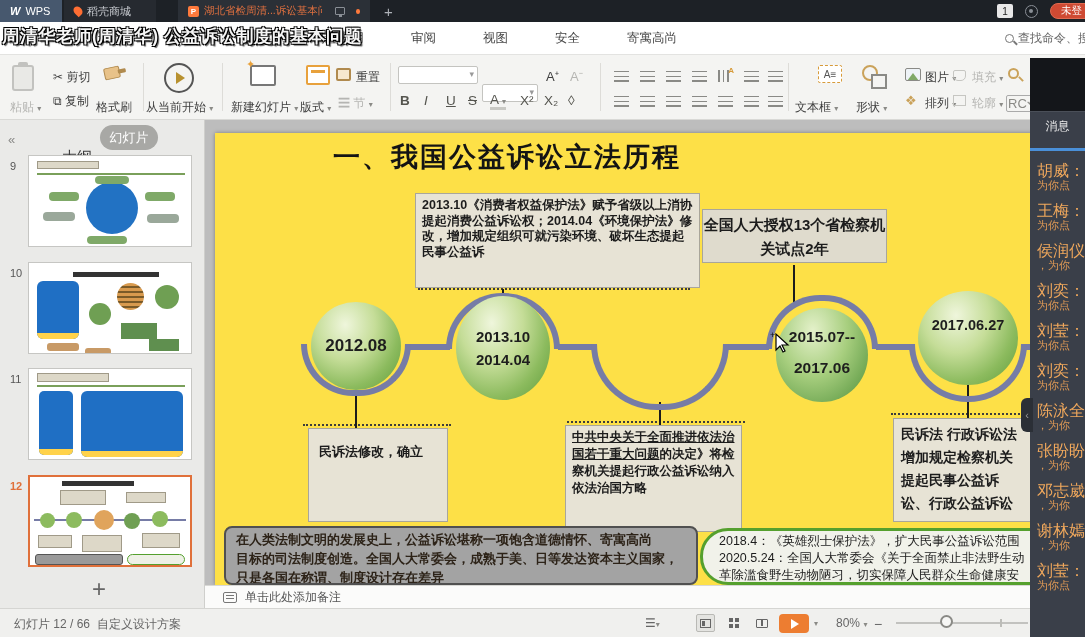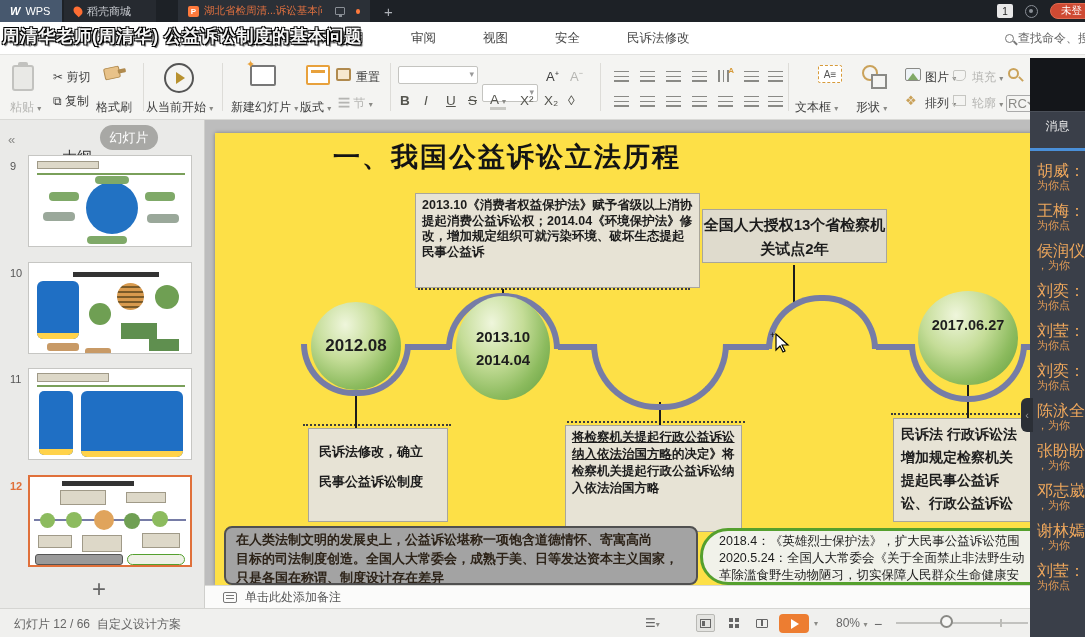--- a/index.html
+++ b/index.html
@@ -194,21 +194,21 @@
   </div>
 
   <div class="menubar">
     <span class="menu-item">设计</span>
     <span class="menu-item">切换</span>
     <span class="menu-item">动画</span>
     <span class="menu-item">特色应用</span>
     <span class="menu-item">审阅</span>
     <span class="menu-item">视图</span>
     <span class="menu-item">安全</span>
-    <span class="menu-item">民诉法修改</span>
+    <span class="menu-item">寄寓高尚</span>
     <span class="menu-search">
       <span class="mag"></span>
       <span>查找命令、搜</span>
     </span>
   </div>
 
   <div class="watermark">周清华老师(周清华) 公益诉讼制度的基本问题</div>
 
   <div class="toolbar">
     <div class="abs" style="left:12px;top:10px">
@@ -416,30 +416,33 @@
     <div class="arc arc-over" style="left:551px;top:162px;width:112px;height:54px"></div>
     <div class="arc arc-under" style="left:694px;top:211px;width:118px;height:58px"></div>
 
     <div class="node node-green" style="left:96px;top:169px;width:90px;height:88px;justify-content:center;font-size:17px">
       <span>2012.08</span>
     </div>
     <div class="node node-green" style="left:241px;top:163px;width:94px;height:104px;justify-content:center;font-size:15px;line-height:23px">
       <span>2013.10</span>
       <span>2014.04</span>
     </div>
+    <div class="node node-green-dark" style="left:561px;top:175px;width:92px;height:94px;padding-top:20px;font-size:15.5px;gap:13px">
+      <span>2015.07--</span>
+      <span>2017.06</span>
+    </div>
     <div class="node node-green" style="left:703px;top:158px;width:100px;height:94px;padding-top:26px;font-size:14.5px">
       <span>2017.06.27</span>
     </div>
 
     <div class="callout c-b1">
       <div>民诉法修改，确立</div>
-      <div>民事公益诉讼制度</div>
     </div>
     <div class="callout c-b2">
-      <span class="uline">将检察机关提起行政公益诉讼纳入依法治国方略</span><span>的决定》将检察机关提起行政公益诉讼纳入依法治国方略</span>
+      <span class="uline">中共中央关于全面推进依法治国若干重大问题</span><span>的决定》将检察机关提起行政公益诉讼纳入依法治国方略</span>
     </div>
     <div class="callout c-b3">民诉法 行政诉讼法增加规定检察机关提起民事公益诉讼、行政公益诉讼</div>
 
     <div class="gray-note">
       <div>在人类法制文明的发展史上，公益诉讼堪称一项饱含道德情怀、寄寓高尚</div>
       <div>目标的司法制度创造。全国人大常委会，成熟于美、日等发达资本主义国家，</div>
       <div>只是各国在称谓、制度设计存在差异</div>
     </div>
     <div class="green-note">
       <div>2018.4：《英雄烈士保护法》，扩大民事公益诉讼范围</div>

